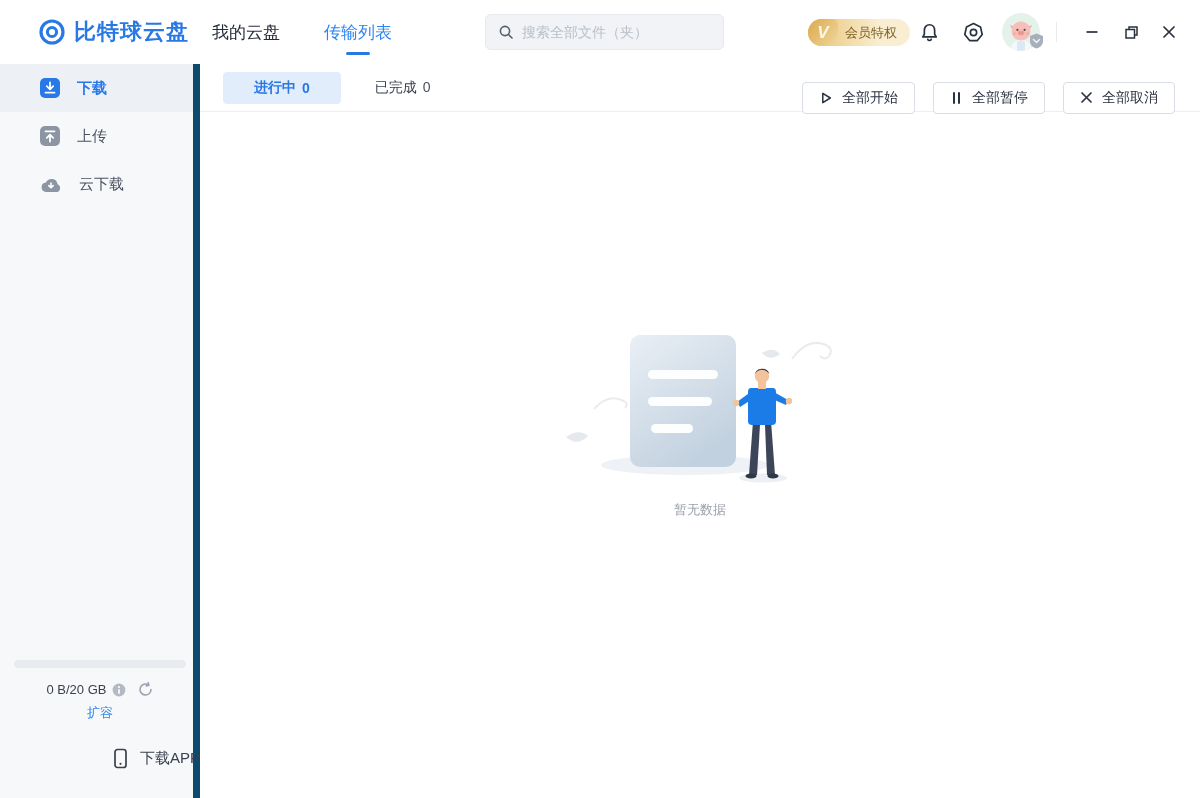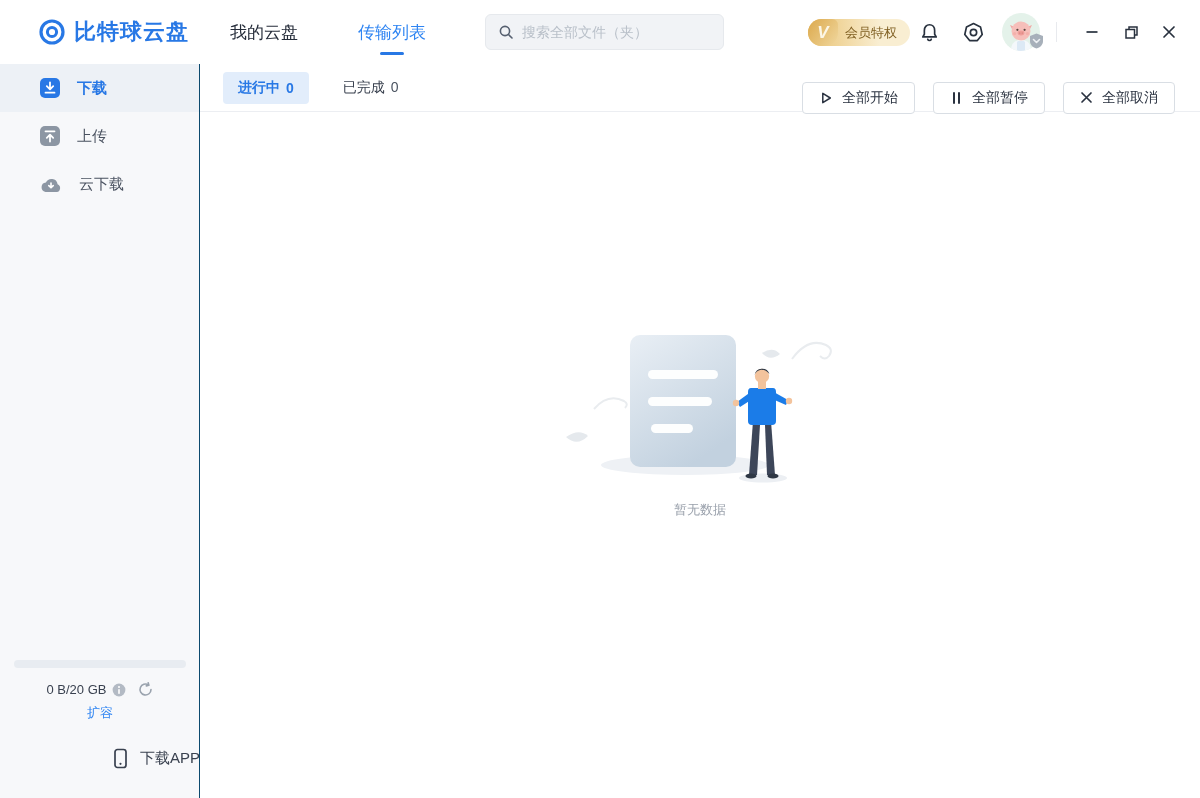--- a/index.html
+++ b/index.html
@@ -3,21 +3,21 @@
 <meta charset="utf-8">
 <style>
   * { margin:0; padding:0; box-sizing:border-box; }
   html,body { width:1200px; height:798px; overflow:hidden; background:#fff;
     font-family:"Liberation Sans", sans-serif; }
 
   
   .header { position:absolute; top:0; left:0; width:1200px; height:64px; background:#fff; }
   .logo { position:absolute; left:38px; top:0; height:64px; display:flex; align-items:center; gap:8px; }
   .logo-text { font-size:22px; font-weight:bold; color:#2878E5; letter-spacing:1px; }
-  .nav { position:absolute; left:230px; top:0; height:64px; display:flex; align-items:center; gap:60px; }
+  .nav { position:absolute; left:212px; top:0; height:64px; display:flex; align-items:center; gap:44px; }
   .nav-item { font-size:17px; color:#262D3A; cursor:pointer; position:relative; }
   .nav-item.active { color:#2E84F2; }
   .nav-item.active::after { content:""; position:absolute; left:50%; transform:translateX(-50%);
     bottom:-11px; width:24px; height:3px; border-radius:2px; background:#2878E5; }
   .search { position:absolute; left:485px; top:14px; width:239px; height:36px;
     background:#F1F3F6; border:1px solid #E6E9ED; border-radius:6px;
     display:flex; align-items:center; padding:6px 12px; gap:8px; }
   .search input { flex:1; border:none; outline:none; background:transparent; font-size:14px; color:#33404E;
     font-family:"Liberation Sans", sans-serif; }
   .search input::placeholder { color:#B9C0C9; }
@@ -31,38 +31,38 @@
   .hicon { position:absolute; top:21px; width:22px; height:22px; display:flex; align-items:center;
     justify-content:center; cursor:pointer; }
   .avatar-wrap { position:absolute; left:1002px; top:13px; width:38px; height:38px; cursor:pointer; }
   .avatar-badge { position:absolute; right:-4px; bottom:-2px; }
   .hdr-divider { position:absolute; left:1056px; top:22px; width:1px; height:20px; background:#E8EAEE; }
   .win-btn { position:absolute; top:17px; width:30px; height:30px; display:flex; align-items:center;
     justify-content:center; cursor:pointer; }
 
   
   .sidebar { position:absolute; top:64px; left:0; width:200px; height:734px;
-    background:#F7F8FA; border-right:1px solid #0c4a6e; }
+    background:#F7F8FA; border-right:7px solid #0c4a6e; }
   .side-item { height:48px; display:flex; align-items:center; padding-left:40px; gap:17px;
     font-size:15px; color:#4A5260; cursor:pointer; }
   .side-item.active { background:#EDF1F6; color:#2878E5; font-weight:bold; }
   .storage { position:absolute; left:0; bottom:76px; width:200px; text-align:center; }
   .storage-bar { margin:0 14px 14px 14px; height:8px; border-radius:4px; background:#E8ECF1; cursor:default; }
   .storage-row { display:flex; align-items:center; justify-content:center; gap:6px;
     font-size:13px; color:#39414F; }
   .expand-link { display:inline-block; margin-top:7px; font-size:13px; color:#2E84F2; cursor:pointer; }
   .download-app { position:absolute; left:0; bottom:18px; width:200px; height:44px;
     display:flex; align-items:center; justify-content:flex-end; gap:10px;
     font-size:15px; color:#39414F; cursor:pointer; }
 
   
   .main { position:absolute; top:64px; left:200px; width:1000px; height:734px; background:#fff; }
   .toolbar { height:48px; display:flex; align-items:center; padding:0 25px 0 23px;
     border-bottom:1px solid #ECEEF2; }
-  .tab-pill { height:32px; padding:0 15px; border-radius:4px; display:flex; align-items:center; gap:6px;
+  .tab-pill { height:32px; padding:0 31px; border-radius:4px; display:flex; align-items:center; gap:6px;
     font-size:14px; cursor:pointer; }
   .tab-pill.active { background:#E2EDFB; color:#2878E5; font-weight:bold; }
   .tab-plain { margin-left:34px; font-size:14px; color:#39414F; display:flex; gap:6px; cursor:pointer; }
   .tab-plain .cnt { color:#4A5360; }
   .toolbar-spacer { flex:1; }
   .act-btn { height:32px; border:1px solid #D9DEE4; border-radius:4px; background:#fff;
     display:flex; align-items:center; gap:9px; padding:0 16px; font-size:14px; color:#2A3240;
     cursor:pointer; margin-left:18px;margin-top:20px; }
 
   .empty { position:absolute; top:261px; left:0; width:1000px; display:flex;

